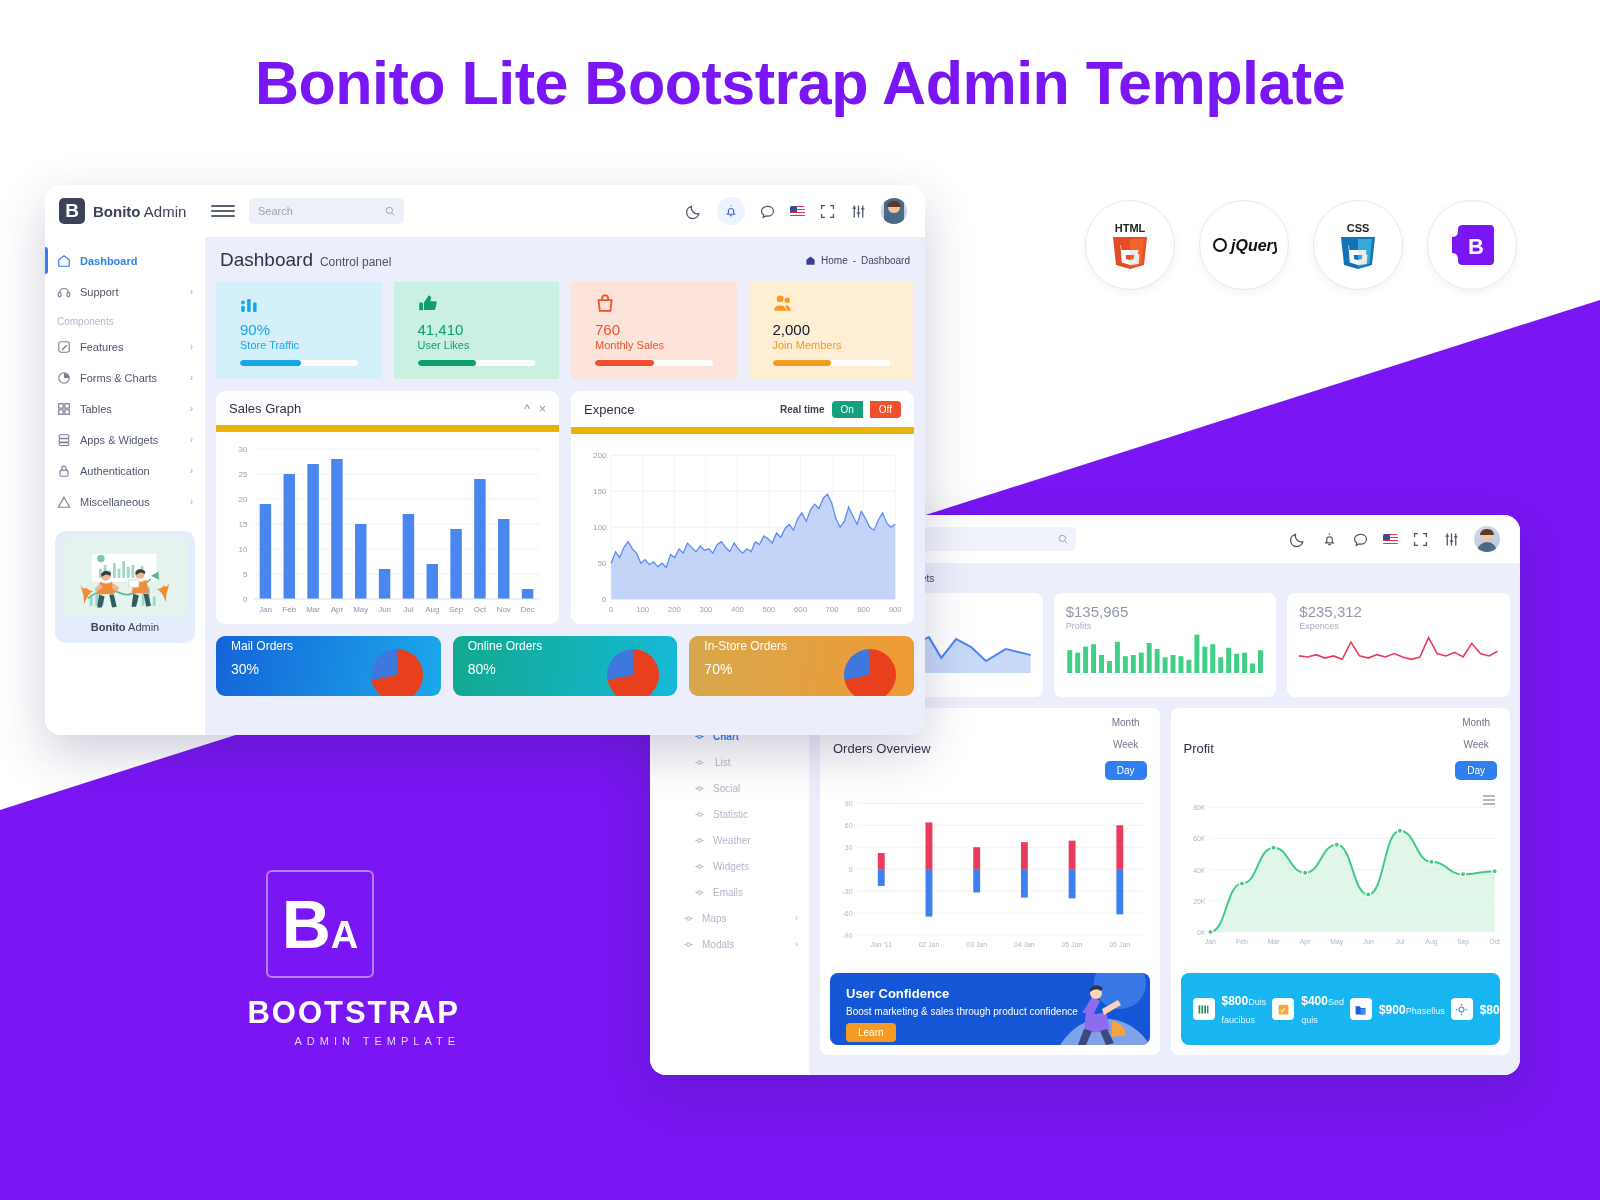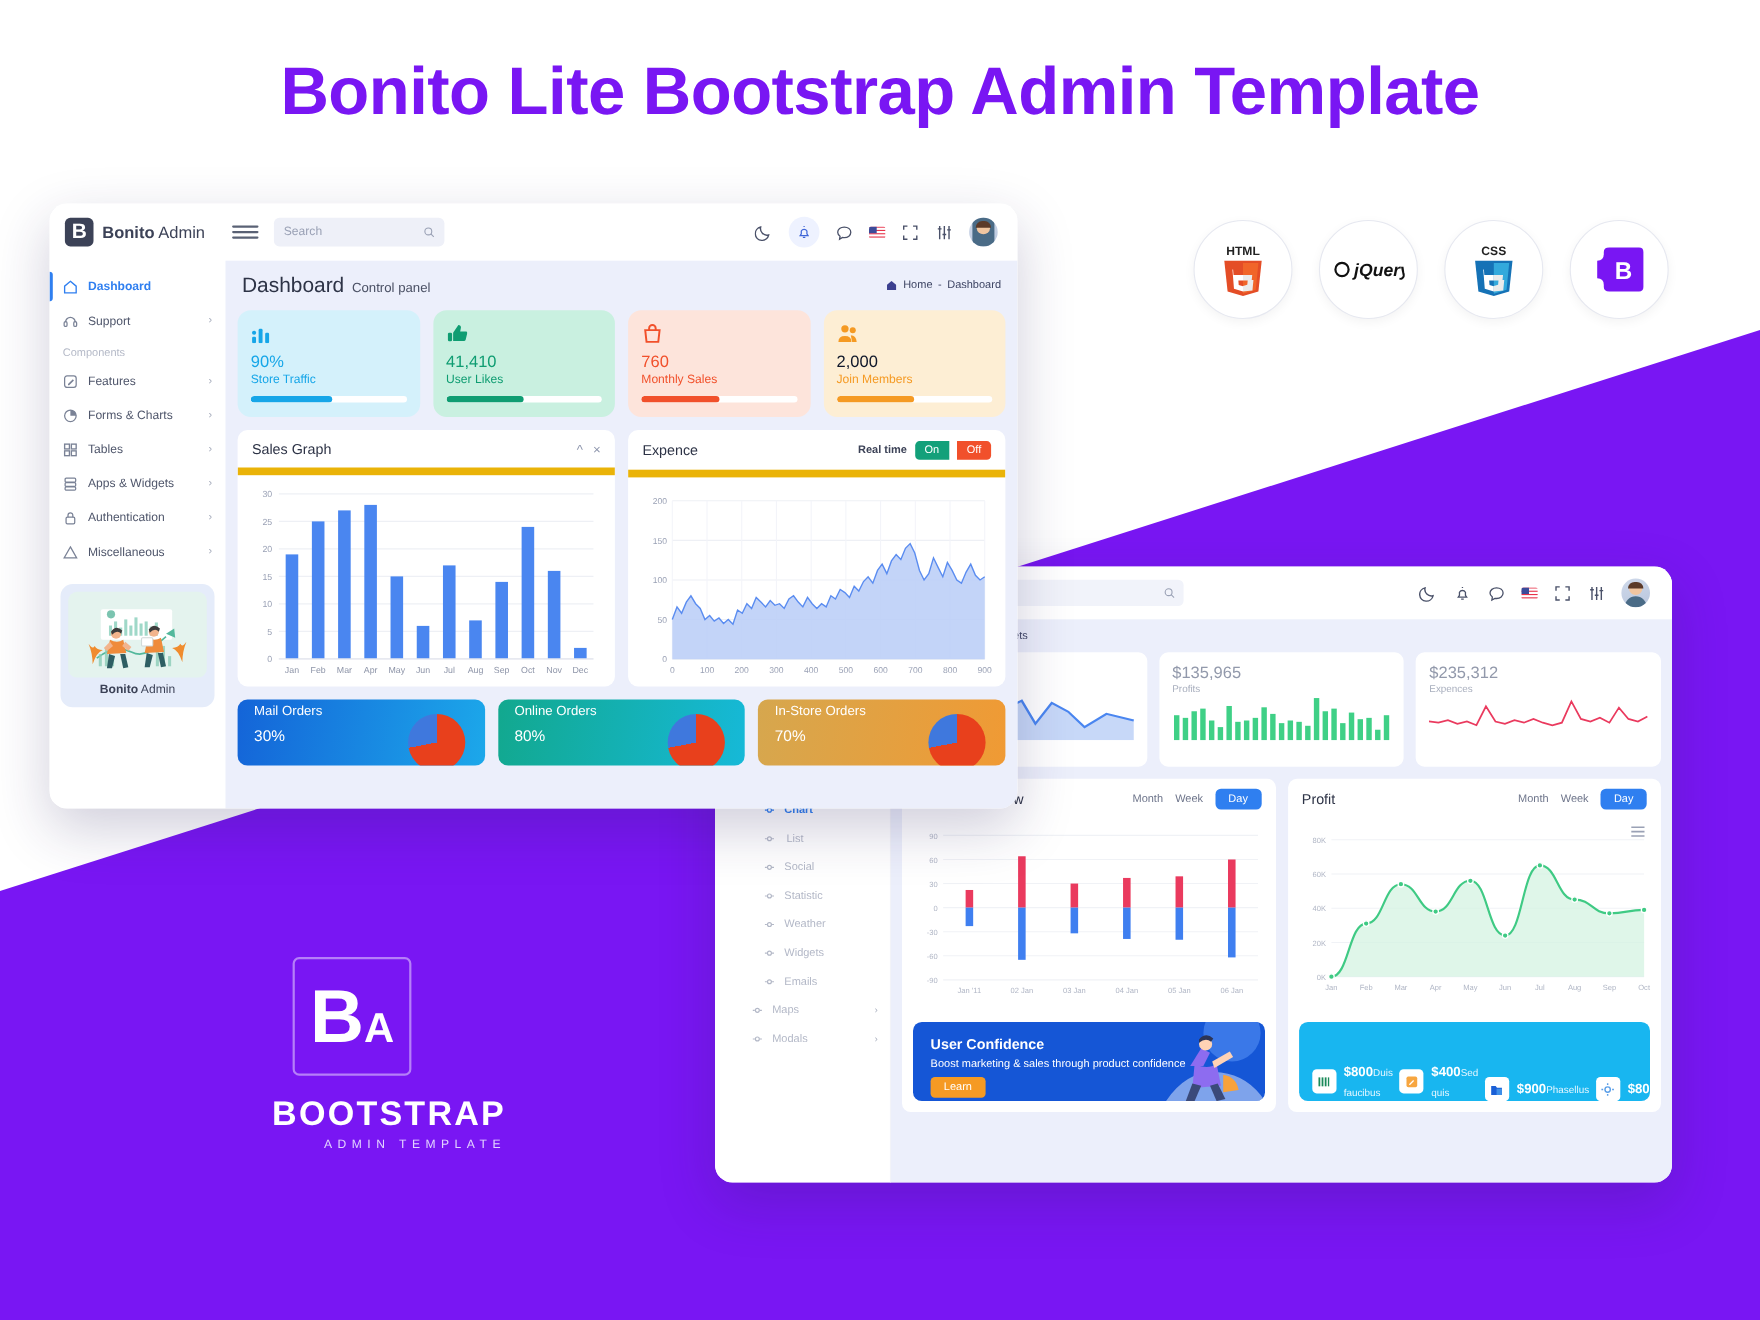--- a/index.html
+++ b/index.html
@@ -63,21 +63,21 @@
 
   
   .content{flex:1;background:#eceffb;padding:10px 11px;overflow:hidden;}
   .pghead{display:flex;align-items:baseline;padding:2px 4px 11px;}
   .pghead h1{font-size:19px;color:#2d3346;font-weight:normal;}
   .pghead .sub{font-size:12px;color:#4a5064;margin-left:7px;}
   .crumb{margin-left:auto;font-size:10px;color:#3d4463;display:flex;align-items:center;gap:5px;}
   .crumb .hi{width:11px;height:11px;color:#3b3f8f;}
 
   .stats{display:flex;gap:12px;}
-  .stat{flex:1;border-radius:12px;padding:11px 12px 13px;}
+  .stat{flex:1;border-radius:0;padding:11px 24px 13px;}
   .stat .si{width:19px;height:19px;margin-bottom:9px;}
   .stat .sv{font-size:15px;margin-bottom:1px;}
   .stat .sl{font-size:11px;margin-bottom:9px;}
   .bar{height:6px;border-radius:4px;background:#fff;overflow:hidden;}
   .bar i{display:block;height:100%;border-radius:4px;}
 
   .cards2{display:flex;gap:12px;margin-top:12px;}
   .card{background:#fff;border-radius:9px;flex:1;overflow:hidden;}
   .chd{display:flex;align-items:center;padding:10px 13px 9px;border-bottom:7px solid #eab308;}
   .chd .ct{font-size:13px;color:#2d3346;}
@@ -113,32 +113,32 @@
   .content2{flex:1;background:#eceffb;padding:8px 10px;overflow:hidden;}
   .crumb2{font-size:10px;color:#3d4463;padding:2px 2px 9px;}
   .w2row{display:flex;gap:11px;}
   .minicard{background:#fff;border-radius:8px;flex:1;padding:10px 12px 0;height:104px;overflow:hidden;}
   .minicard .mv{font-size:15px;color:#9299ab;}
   .minicard .ml{font-size:9px;color:#a9afbe;margin-top:1px;}
   .w2row2{display:flex;gap:11px;margin-top:11px;}
   .bigcard{background:#fff;border-radius:8px;flex:1;overflow:hidden;}
   .bchd{display:flex;align-items:center;padding:9px 13px 8px;}
   .bchd .bt{font-size:13px;color:#2d3346;}
-  .segs{margin-left:auto;display:flex;align-items:center;gap:11px;}
+  .segs{margin-left:auto;display:flex;align-items:center;gap:11px;flex-direction:column;}
   .segs .sg{font-size:10px;color:#6d748a;}
   .segs .sg.on{background:#2f7ff0;color:#fff;padding:4px 12px;border-radius:5px;}
   .bcb{height:175px;padding:0 8px;position:relative;}
   .promo2{margin-top:10px;border-radius:8px;background:#1556d6;height:72px;position:relative;
     overflow:hidden;padding:13px 16px;color:#fff;}
   .promo2 .t{font-size:13px;font-weight:bold;margin-bottom:5px;}
   .promo2 .d{font-size:10px;}
   .promo2 .btn{margin-top:6px;background:#f59a23;color:#fff;font-size:10px;
     padding:4px 12px;border-radius:4px;display:inline-block;}
   .statrow{margin-top:10px;border-radius:8px;background:#18b6f0;height:72px;display:flex;
-    align-items:flex-end;padding:0 12px;gap:6px;overflow:hidden;}
+    align-items:center;padding:0 12px;gap:6px;overflow:hidden;}
   .sq{display:flex;align-items:center;gap:7px;flex:1;}
   .sq .bx{width:22px;height:22px;background:#fff;border-radius:4px;display:flex;
     align-items:center;justify-content:center;flex-shrink:0;}
   .sq .bx svg{width:13px;height:13px;}
   .sq .tx .v{font-size:12px;color:#fff;font-weight:bold;}
   .sq .tx .l{font-size:9px;color:#e6f7ff;line-height:1.15;}
 
   
   .badges{position:absolute;left:1085px;top:200px;display:flex;gap:24px;z-index:6;}
   .bdg{width:90px;height:90px;border-radius:50%;background:#fff;border:1px solid #e6e8f0;

